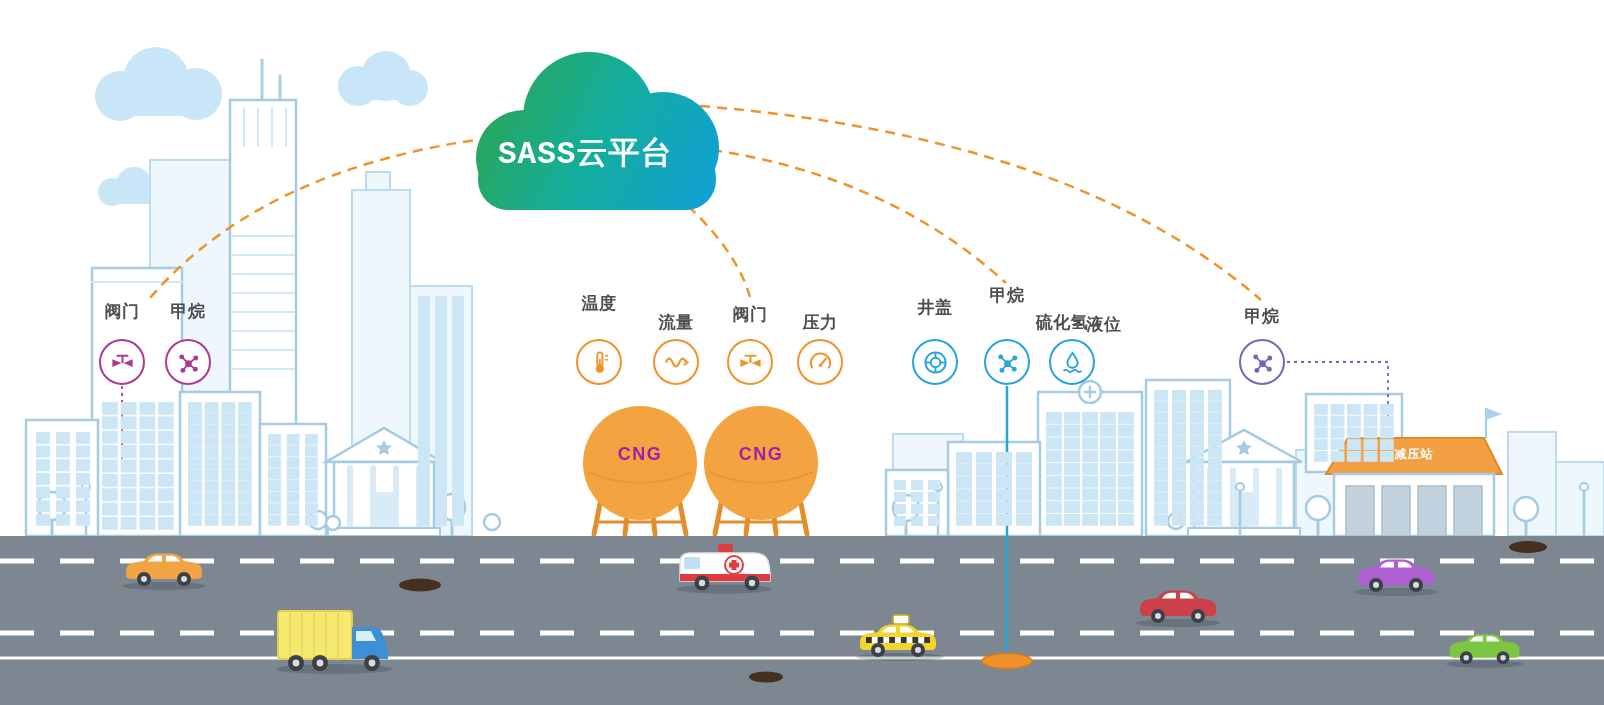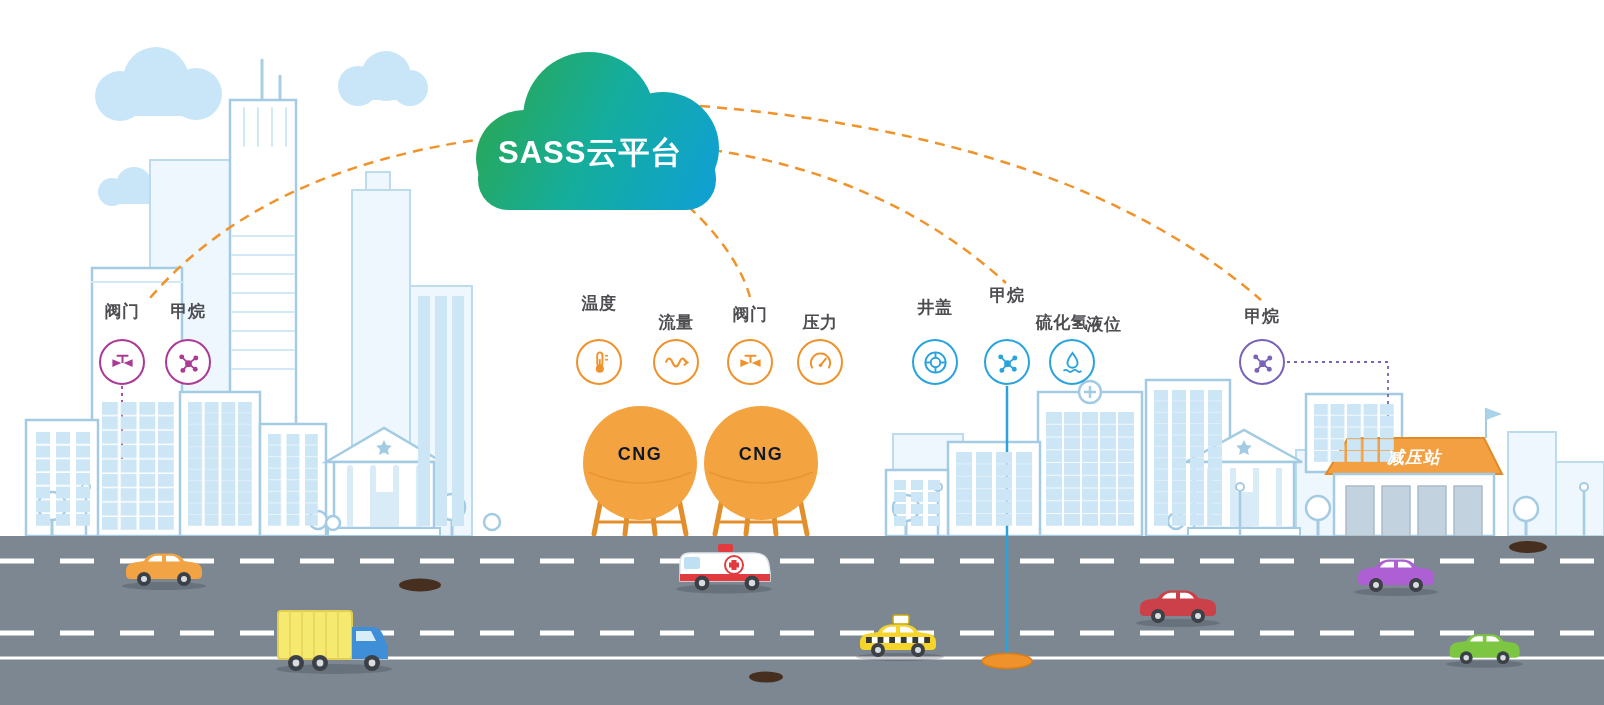--- a/index.html
+++ b/index.html
@@ -3,23 +3,23 @@
 <meta charset="utf-8">
 <style>
   html,body{margin:0;padding:0;}
   body{width:1604px;height:705px;background:#ffffff;font-family:"Liberation Sans",sans-serif;position:relative;overflow:hidden;}
   #scene{position:relative;width:1604px;height:705px;}
   .bg{position:absolute;left:0;top:0;}
   .slabel{position:absolute;transform:translateX(-50%);font-weight:bold;font-size:17px;color:#4d4d52;white-space:nowrap;letter-spacing:.5px;}
   .sicon{position:absolute;top:339px;width:46px;height:46px;margin-left:-23px;border:2.5px solid currentColor;border-radius:50%;background:#fff;display:flex;align-items:center;justify-content:center;box-sizing:border-box;}
   .sicon svg{width:27px;height:27px;display:block;}
   .windows{position:absolute;background-repeat:space;pointer-events:none;}
-  .cloud-label{position:absolute;left:498px;top:132px;color:#fff;font-size:31px;font-weight:600;letter-spacing:1px;}
-  .tank-label{position:absolute;transform:translateX(-50%);color:#0f172a;font-weight:bold;font-size:18px;letter-spacing:1.5px;text-align:right;}
-  .station-label{position:absolute;transform:translateX(-50%);color:#fff;font-weight:bold;font-size:17px;letter-spacing:1px;font-style:italic;}
+  .cloud-label{position:absolute;left:498px;top:132px;color:#fff;font-size:31px;font-weight:600;letter-spacing:1px;font-family:Liberation Mono, monospace;}
+  .tank-label{position:absolute;transform:translateX(-50%);color:#a21caf;font-weight:bold;font-size:18px;letter-spacing:1.5px;text-align:right;}
+  .station-label{position:absolute;transform:translateX(-50%);color:#fff;font-weight:bold;font-size:12px;letter-spacing:1px;}
 </style>
 </head>
 <body>
 
 <div id="scene">
 
 <svg class="bg" width="1604" height="705" viewBox="0 0 1604 705">
   <defs>
     <linearGradient id="cg" gradientUnits="userSpaceOnUse" x1="470" y1="80" x2="725" y2="200">
       <stop offset="0" stop-color="#2ca64b"></stop>

